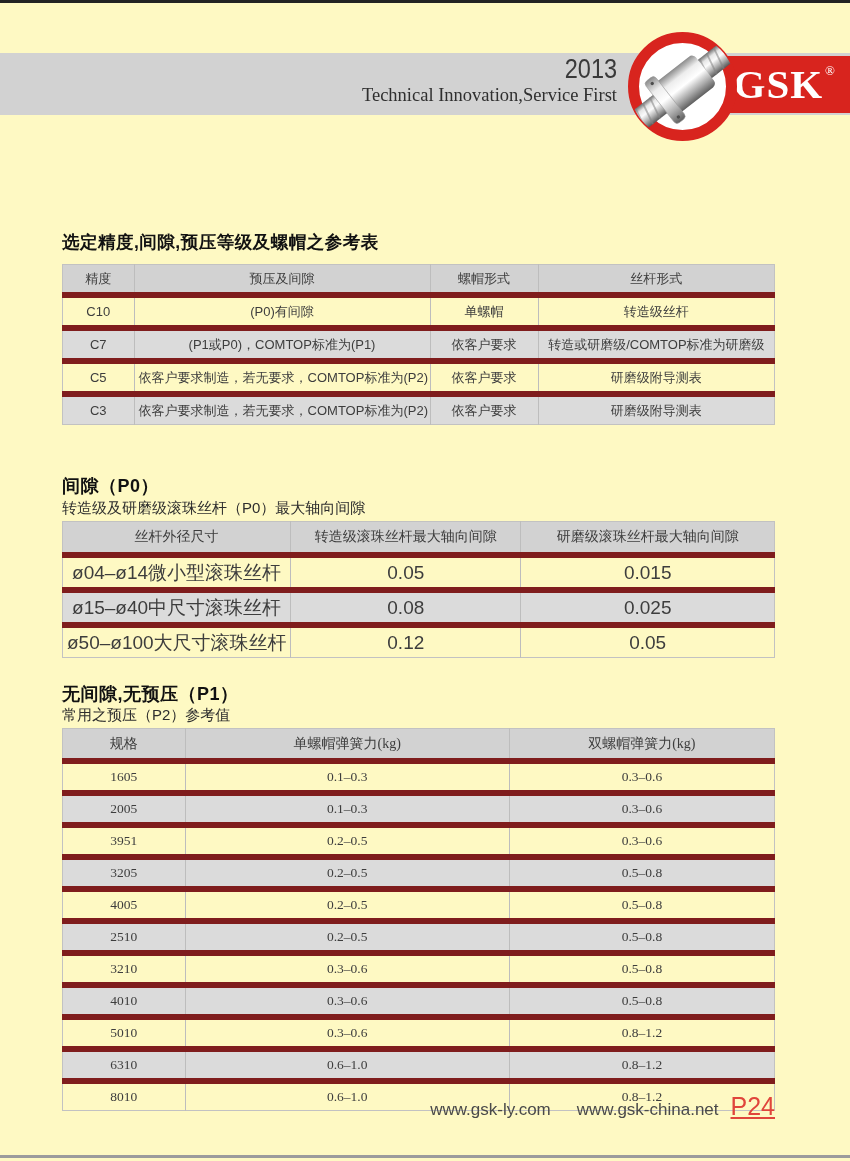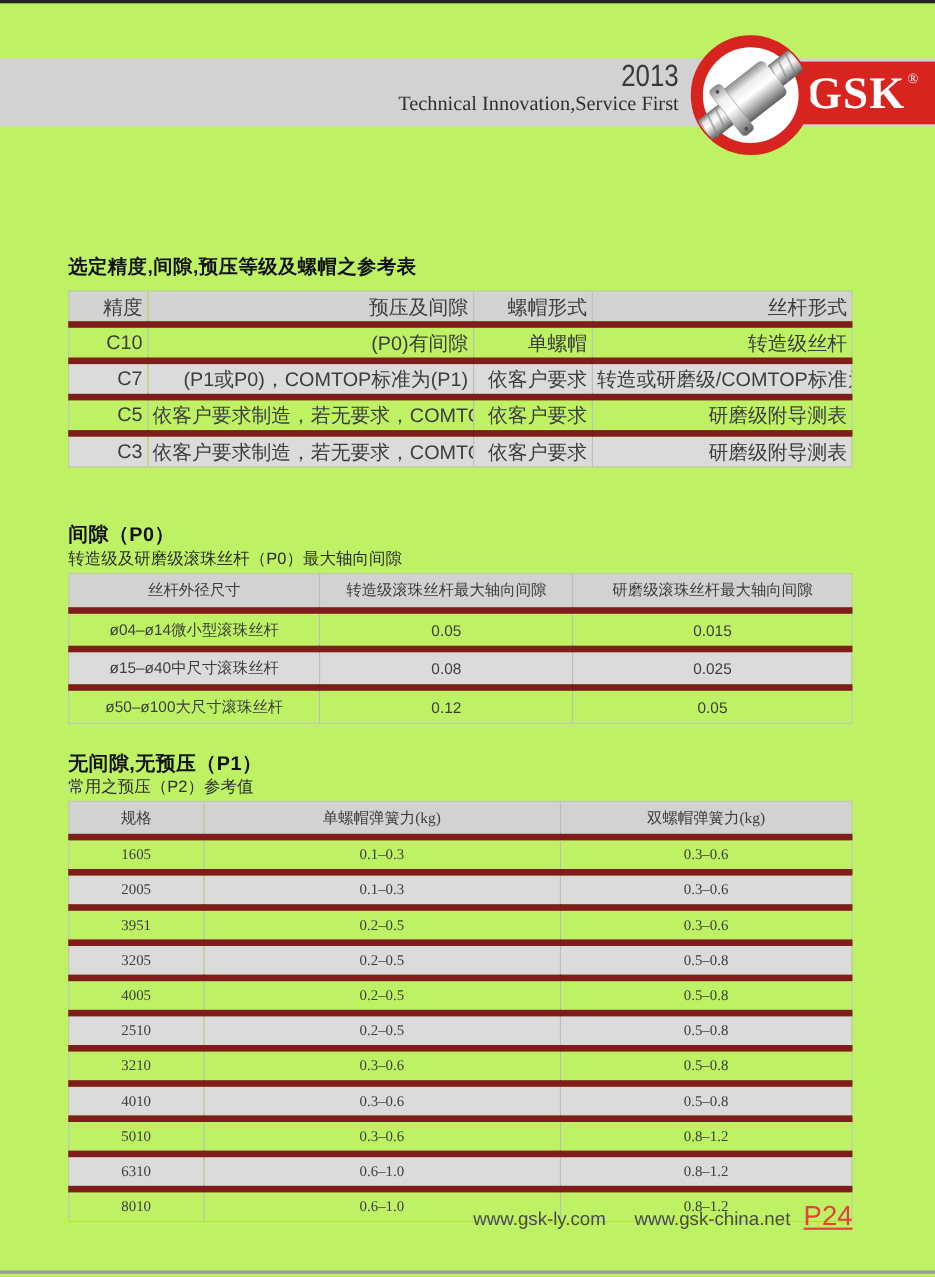--- a/index.html
+++ b/index.html
@@ -1,16 +1,16 @@
 <!DOCTYPE html>
 <html><head>
 <meta charset="utf-8">
 <style>
   html,body{margin:0;padding:0;background:#ffffff;}
-  .page{position:relative;width:850px;height:1161px;background:#bef264;overflow:hidden;
+  .page{position:relative;width:850px;height:1161px;background:#fef9c3;overflow:hidden;
         font-family:"Liberation Sans","DejaVu Sans",sans-serif;}
   
   .top-rule{position:absolute;left:0;top:0;width:850px;height:3px;background:#232323;}
   .bottom-rule{position:absolute;left:0;top:1155px;width:850px;height:3px;background:#9c9c9c;}
 
   
   .band{position:absolute;left:0;top:53px;width:850px;height:62px;background:#d2d2d2;}
   .header-text{position:absolute;top:55px;right:233px;text-align:right;color:#3a3a3a;line-height:1;}
   .year{font-size:28px;font-weight:400;letter-spacing:0;transform:scaleX(0.84);transform-origin:right;
         font-family:"Liberation Sans","DejaVu Sans",sans-serif;}
@@ -34,22 +34,22 @@
 
   
   .data-table{position:absolute;left:62px;width:713px;border-collapse:collapse;table-layout:fixed;
         color:#3d3d3d;border:1px solid #c2c2c2;}
   .data-table th{background:#d2d2d2;font-weight:400;}
   .data-table th,.data-table td{text-align:center;padding:0 4px;border-left:1px solid #bdbdbd;
         overflow:hidden;white-space:nowrap;}
   .data-table th:first-child,.data-table td:first-child{border-left:none;}
   .data-table tbody tr{border-top:6px solid #7f1d1d;}
   .data-table tbody tr:nth-child(even) td{background:#dbdbdb;}
-  .t1{top:264px;}  .t1 th,.t1 td{height:27px;font-size:18px;text-align:right;}
-  .t2{top:521px;}  .t2 th{height:30px;font-size:14px;} .t2 td{height:29px;font-size:14px;}
+  .t1{top:264px;}  .t1 th,.t1 td{height:27px;font-size:13px;}
+  .t2{top:521px;}  .t2 th{height:30px;font-size:14px;} .t2 td{height:29px;font-size:19px;}
   .t3{top:728px;font-family:Liberation Serif, serif;}  .t3 th{height:29px;font-size:14px;} .t3 td{height:26px;font-size:13.5px;}
 
   
   .footer{position:absolute;top:1092px;right:75px;display:flex;align-items:baseline;gap:0;}
   .footer .url{color:#4a4a4a;font-size:17px;}
   .footer .gap-lg{width:26px;} .footer .gap-sm{width:12px;}
   .footer .pageno{color:#e0453c;font-size:25px;text-decoration:underline;}
 </style>
 </head>
 <body>

